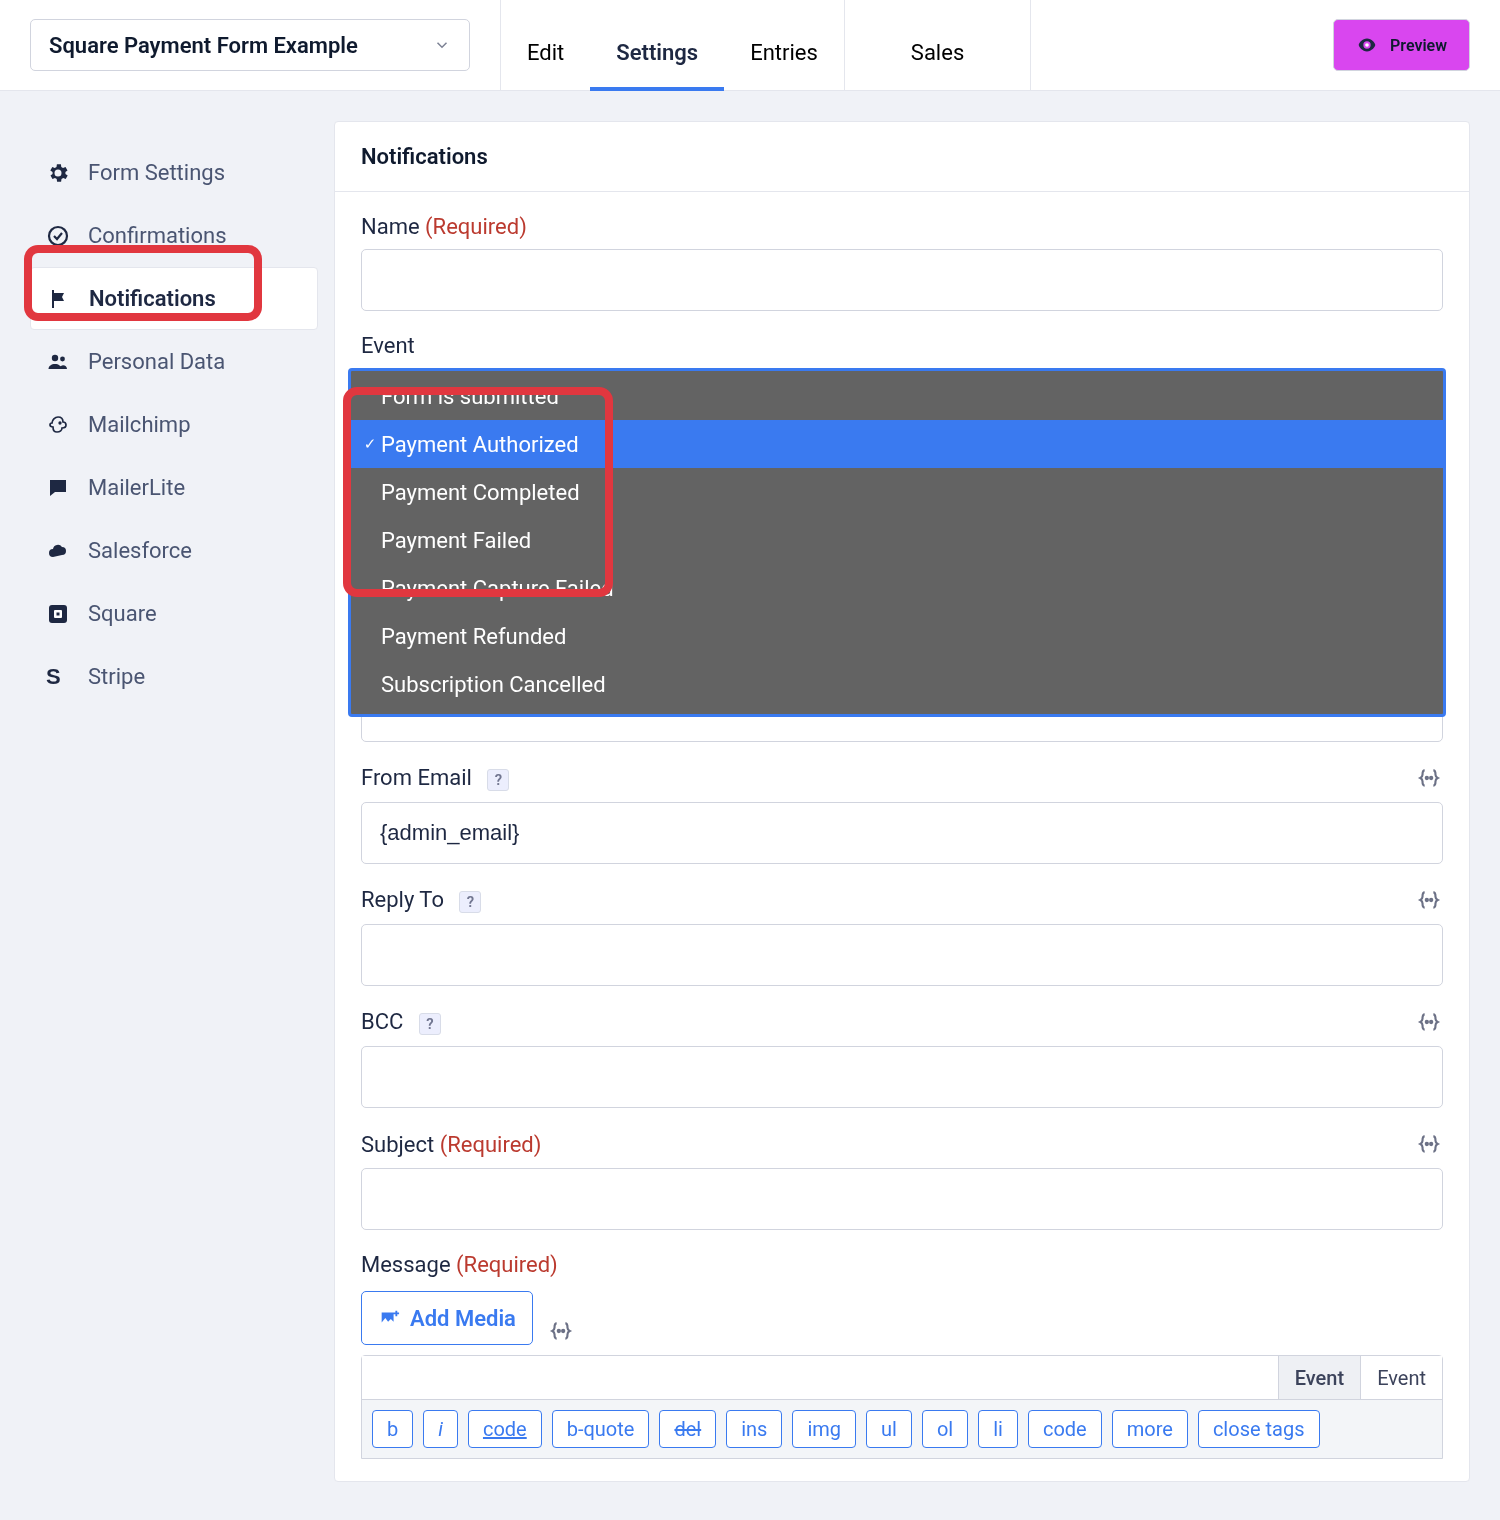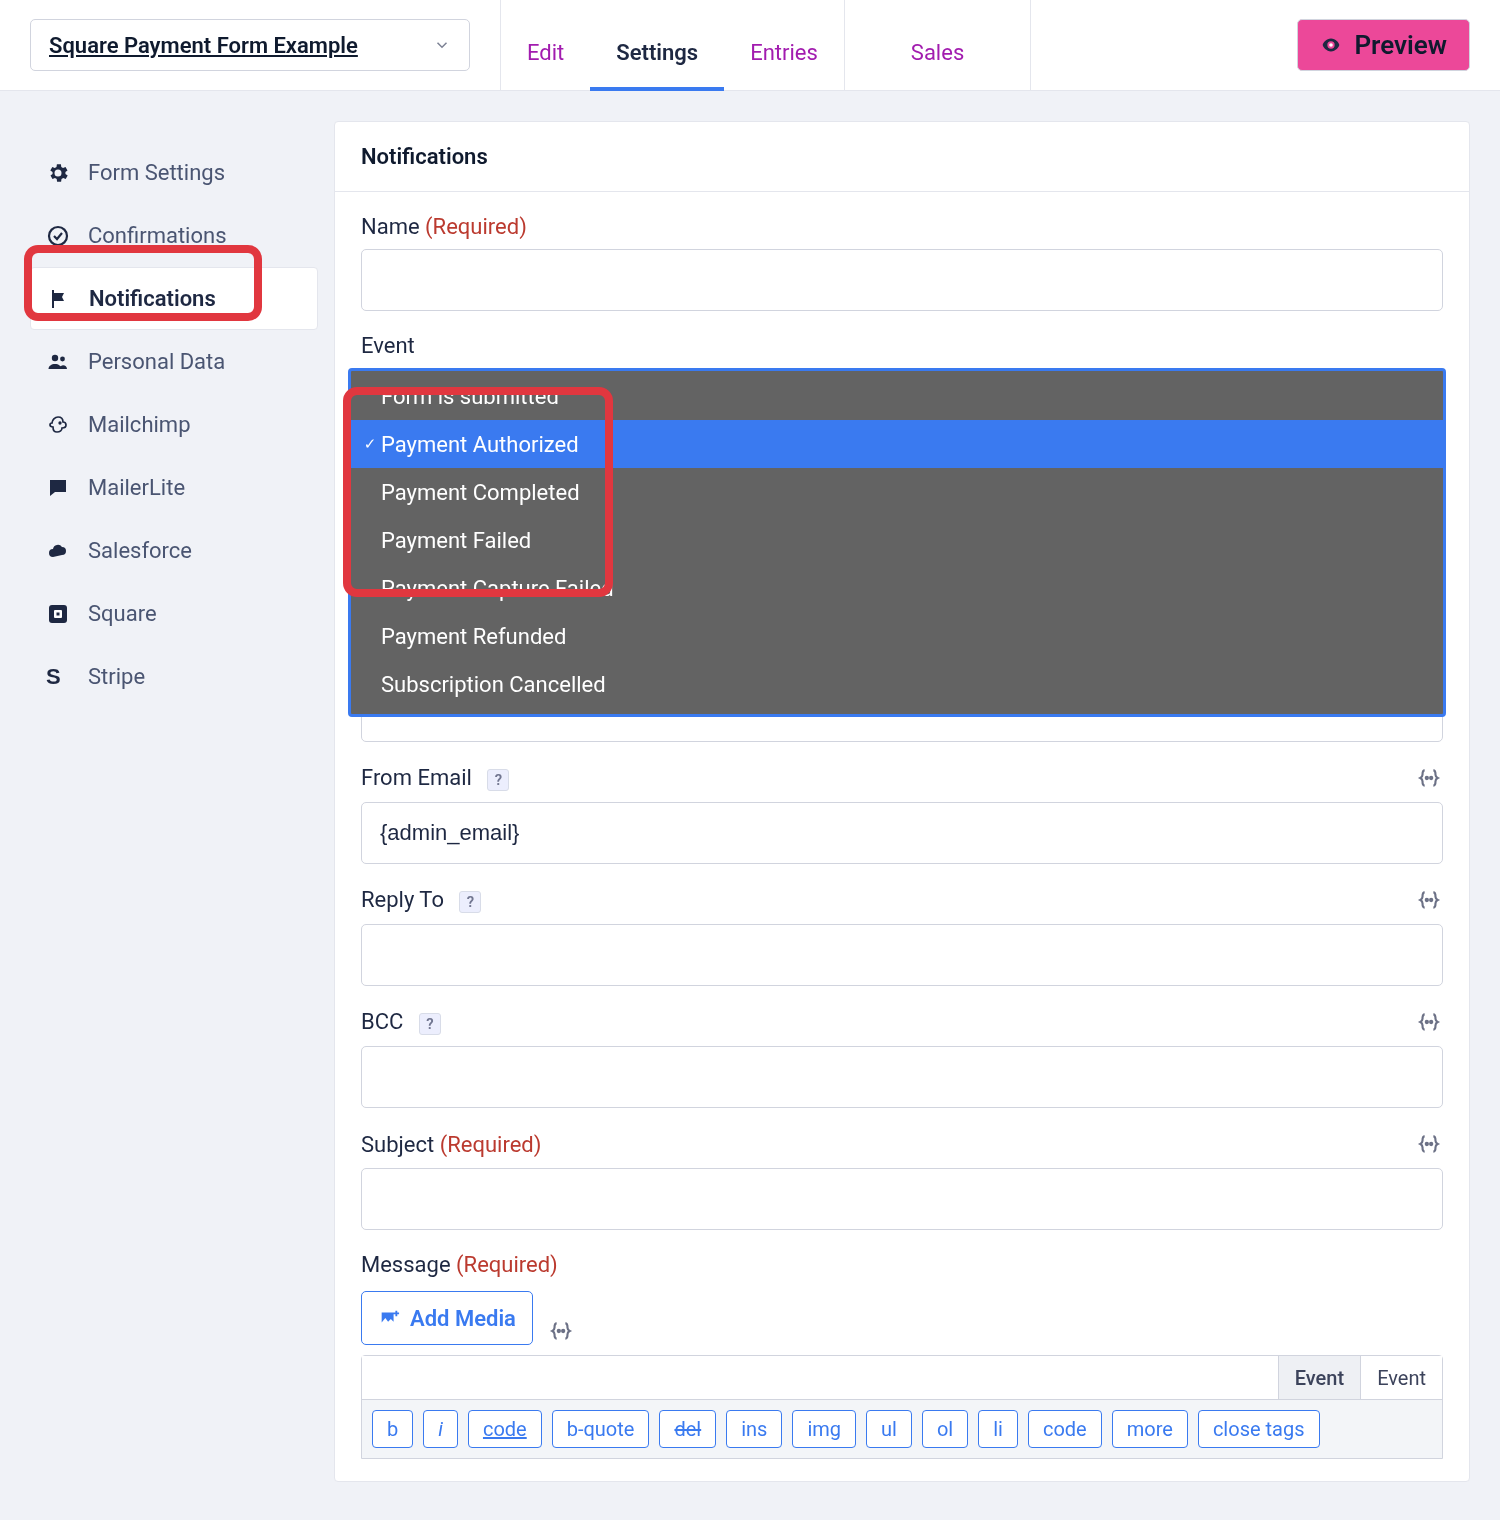--- a/index.html
+++ b/index.html
@@ -30,40 +30,39 @@
     border-radius: 5px;
     background: #fff;
     display: flex;
     align-items: center;
     justify-content: space-between;
     padding: 0 18px;
     font-size: 22px;
     font-weight: 600;
     color: #0f1a2e;
     cursor: pointer;
-    text-decoration: underline;
   }
   .form-select svg { width: 18px; height: 18px; stroke: #7c8294; }
 
   .tab-group {
     display: flex;
     margin-left: 30px;
     height: 100%;
   }
   .tab-group .divider-v {
     width: 1px;
     background: #e4e6ed;
     height: 100%;
   }
   .tab {
     display: flex;
     align-items: flex-end;
     padding: 0 26px 25px 26px;
     height: 100%;
-    color: #a21caf;
+    color: #000000;
     font-size: 22px;
     cursor: pointer;
     position: relative;
   }
   .tab.active {
     color: #1e2842;
     font-weight: 600;
   }
   .tab.active::after {
     content: "";
@@ -73,25 +72,25 @@
     background: #3a7af0;
   }
   .tab.spaced { margin-left: 40px; margin-right: 40px; }
 
   .topbar-spacer { flex: 1; }
   .preview-btn {
     height: 52px;
     padding: 0 22px;
     border: 1px solid #d1d4de;
     border-radius: 5px;
-    background: #ec4899;
+    background: #d946ef;
     display: flex;
     align-items: center;
     gap: 12px;
-    font-size: 26px;
+    font-size: 16px;
     font-weight: 600;
     color: #0f1a2e;
     cursor: pointer;
   }
   .preview-btn svg { width: 22px; height: 22px; }
 
   
   .layout {
     display: flex;
     gap: 16px;

